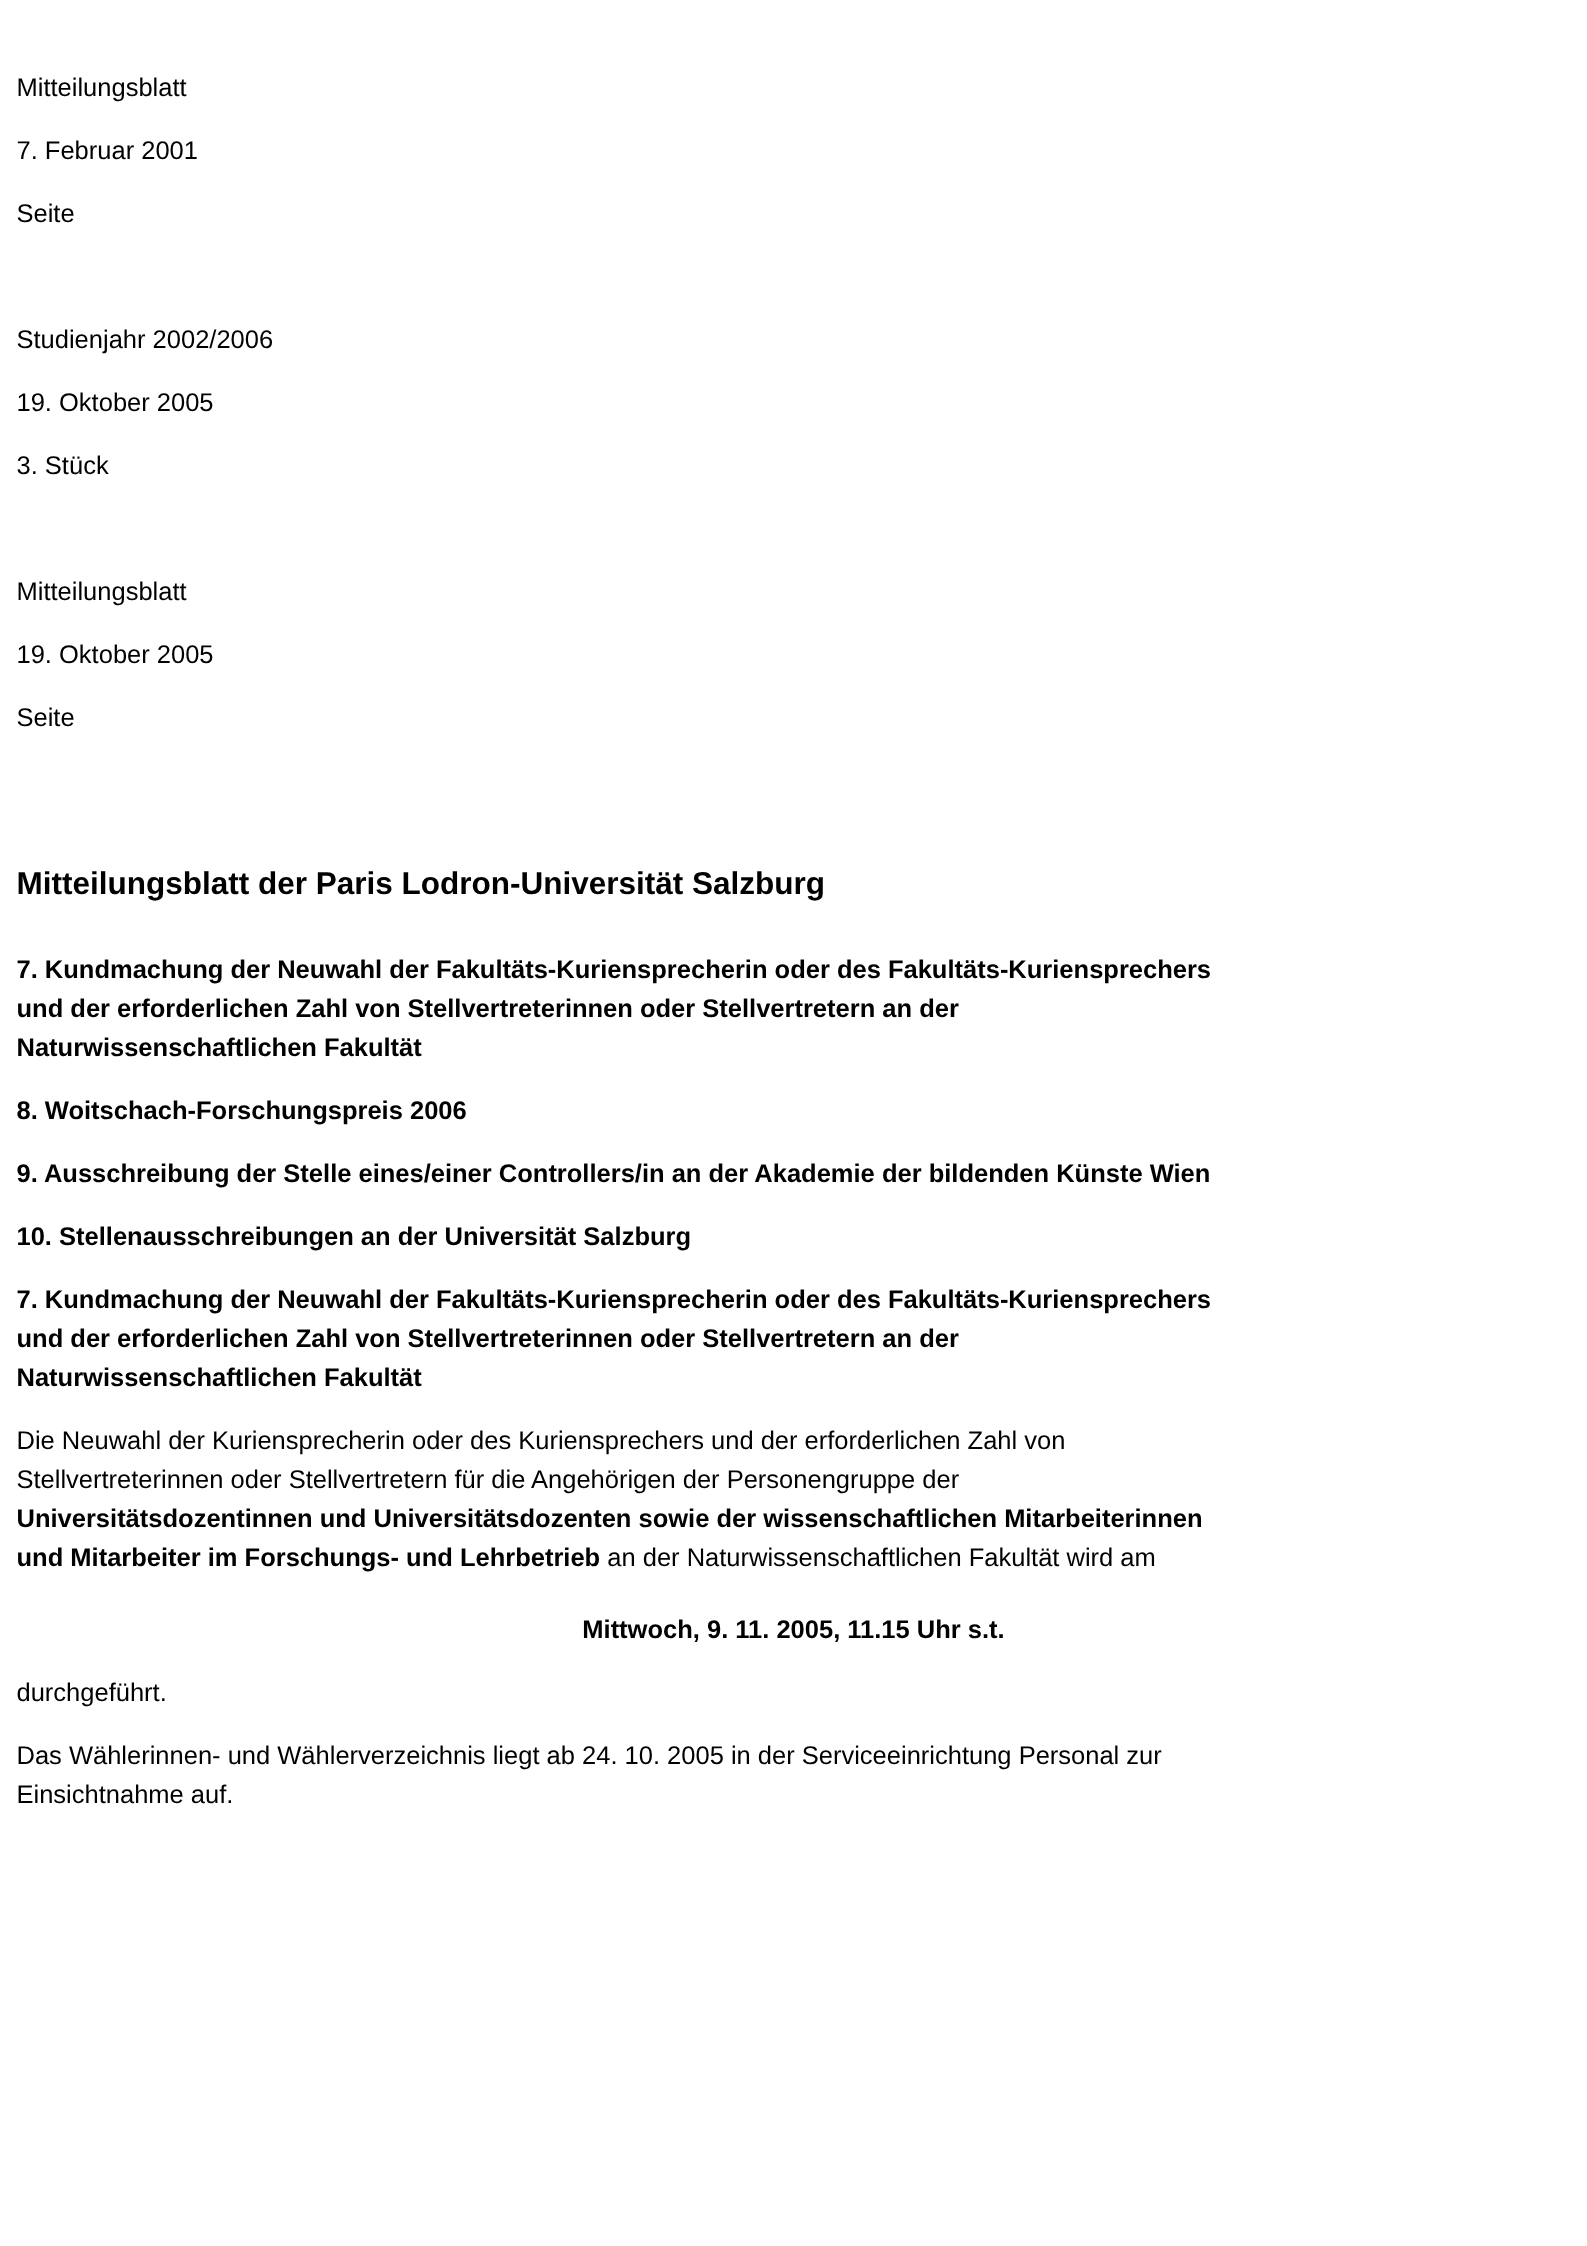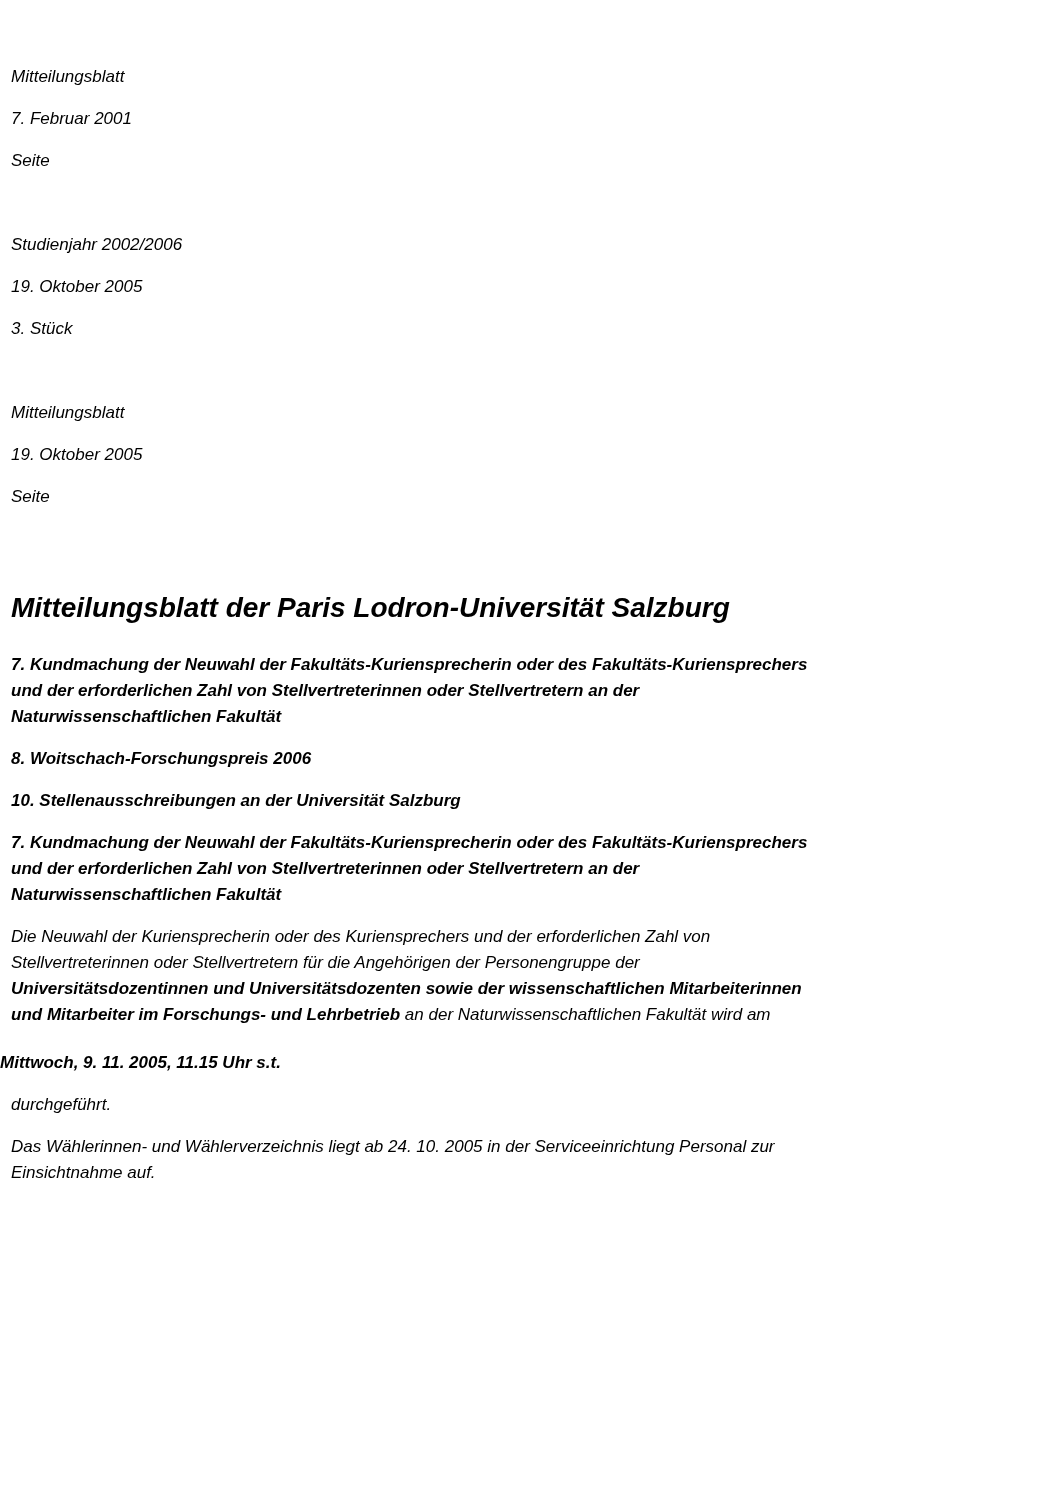--- a/index.html
+++ b/index.html
@@ -6,35 +6,36 @@
   body {
     width: 1058px;
     height: 1497px;
     background: #ffffff;
     color: #000000;
     font-family: "Liberation Sans", "DejaVu Sans", sans-serif;
     font-size: 17px;
     line-height: 26px;
     overflow: hidden;
   }
-  .page { padding-top: 64px; font-style: italic; }
+  .page { padding-top: 46px; }
   p { margin: 0 0 16px 0; white-space: pre-line; }
   .block { padding-left: 11px; padding-right: 47px; }
   .blank { height: 26px; margin-bottom: 16px; }
   .doc-title {
-    font-size: 28px;
+    font-size: 21px;
     line-height: 36px;
     font-weight: bold;
     margin: 80px 0 26px 0;
     padding-left: 11px;
     padding-right: 20px;
     white-space: normal;
   }
   .bold { font-weight: bold; }
   .center {
+    text-align: center;
     font-weight: bold;
     margin-top: 22px;
     padding-left: 0;
     padding-right: 0;
   }
   b { font-weight: bold; text-align: center; }
 </style>
 </head>
 <body style="background: rgb(255, 255, 255); color: rgb(0, 0, 0);">
 
@@ -55,20 +56,21 @@
   <p class="block">Mitteilungsblatt</p>
   <p class="block">19. Oktober 2005</p>
   <p class="block">Seite</p>
 
   <h1 class="doc-title">Mitteilungsblatt der Paris Lodron-Universität Salzburg</h1>
 
   <p class="block bold">7. Kundmachung der Neuwahl der Fakultäts-Kuriensprecherin oder des Fakultäts-Kuriensprechers
 und der erforderlichen Zahl von Stellvertreterinnen oder Stellvertretern an der
 Naturwissenschaftlichen Fakultät</p>
   <p class="block bold">8. Woitschach-Forschungspreis 2006</p>
+  <p class="block bold">9. Ausschreibung der Stelle eines/einer Controllers/in an der Akademie der bildenden Künste Wien</p>
   <p class="block bold">10. Stellenausschreibungen an der Universität Salzburg</p>
 
   <p class="block bold">7. Kundmachung der Neuwahl der Fakultäts-Kuriensprecherin oder des Fakultäts-Kuriensprechers
 und der erforderlichen Zahl von Stellvertreterinnen oder Stellvertretern an der
 Naturwissenschaftlichen Fakultät</p>
 
   <p class="block"><span>Die Neuwahl der Kuriensprecherin oder des Kuriensprechers und der erforderlichen Zahl von
 Stellvertreterinnen oder Stellvertretern für die Angehörigen der Personengruppe der
 </span><b>Universitätsdozentinnen und Universitätsdozenten sowie der wissenschaftlichen Mitarbeiterinnen
 und Mitarbeiter im Forschungs- und Lehrbetrieb</b><span> an der Naturwissenschaftlichen Fakultät wird am</span></p>

